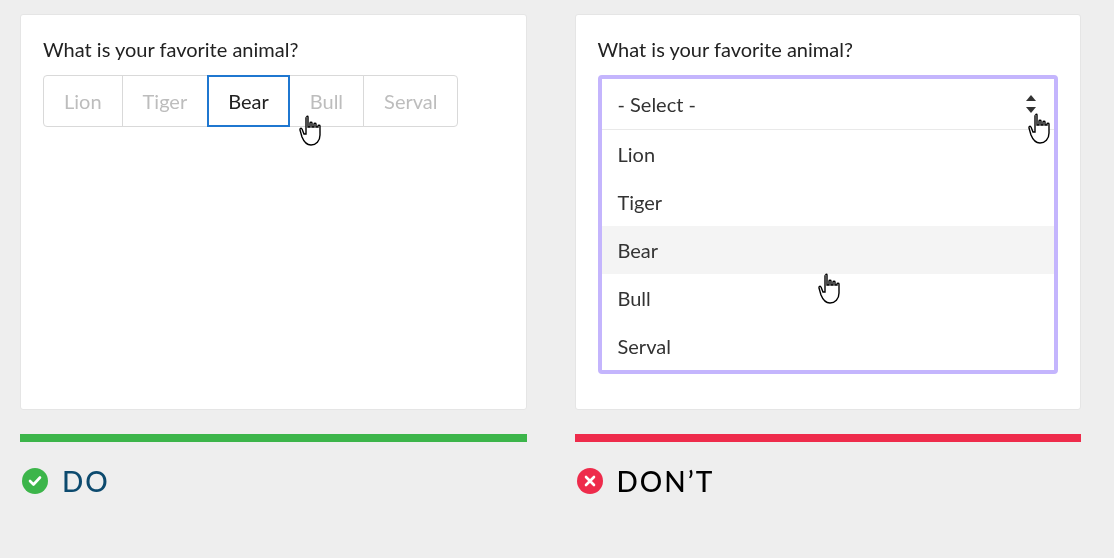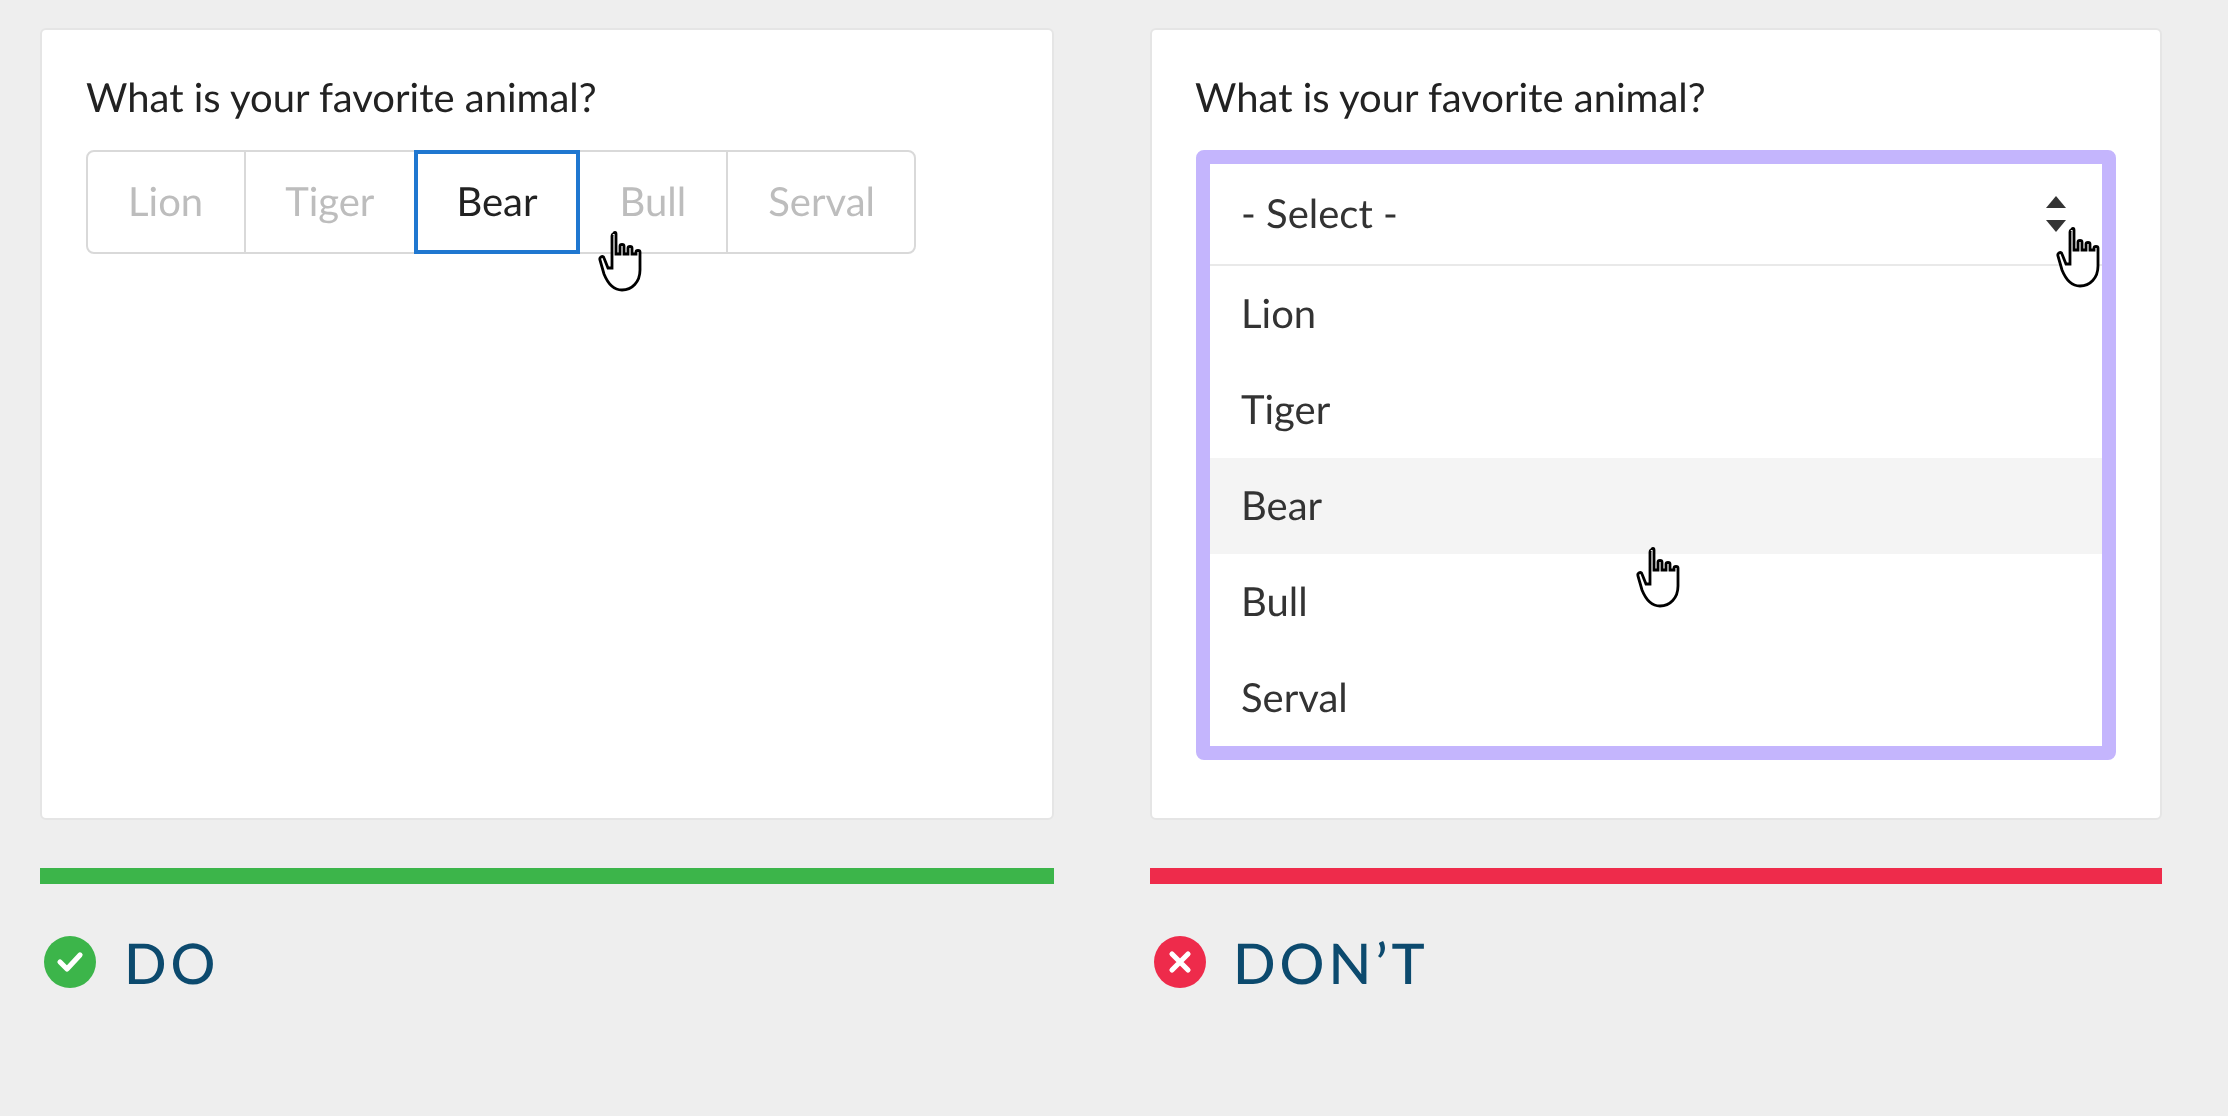--- a/index.html
+++ b/index.html
@@ -53,21 +53,21 @@
     .seg:last-child  { border-top-right-radius: 4px; border-bottom-right-radius: 4px; }
     .seg.selected {
       border: 2px solid #1f77d0;
       color: #222;
       font-weight: 400;
       z-index: 2;
       padding: 12px 19px;
     }
     
     .select-box {
-      border: 7px solid #c4b5fd;
+      border: 4px solid #c4b5fd;
       border-radius: 4px;
       background: #fff;
       position: relative;
     }
     .select-header {
       display: flex;
       align-items: center;
       justify-content: space-between;
       padding: 13px 16px;
       font-size: 20px;
@@ -99,21 +99,21 @@
     .bar-do   { background: #3cb54a; }
     .bar-dont { background: #ee2b4b; }
     .caption {
       display: flex;
       align-items: center;
       gap: 14px;
       margin-top: 22px;
       padding-left: 2px;
     }
     .cap-do   { color: #0c4a6e; }
-    .cap-dont { color: #0c4a6e; }
+    .cap-dont { color: #000000; }
     .cap-text {
       font-size: 28px;
       font-weight: 500;
       letter-spacing: 2px;
     }
     .cap-icon-circle {
       width: 26px; height: 26px; border-radius: 50%;
       display: flex; align-items: center; justify-content: center;
       flex-shrink: 0;
     }

